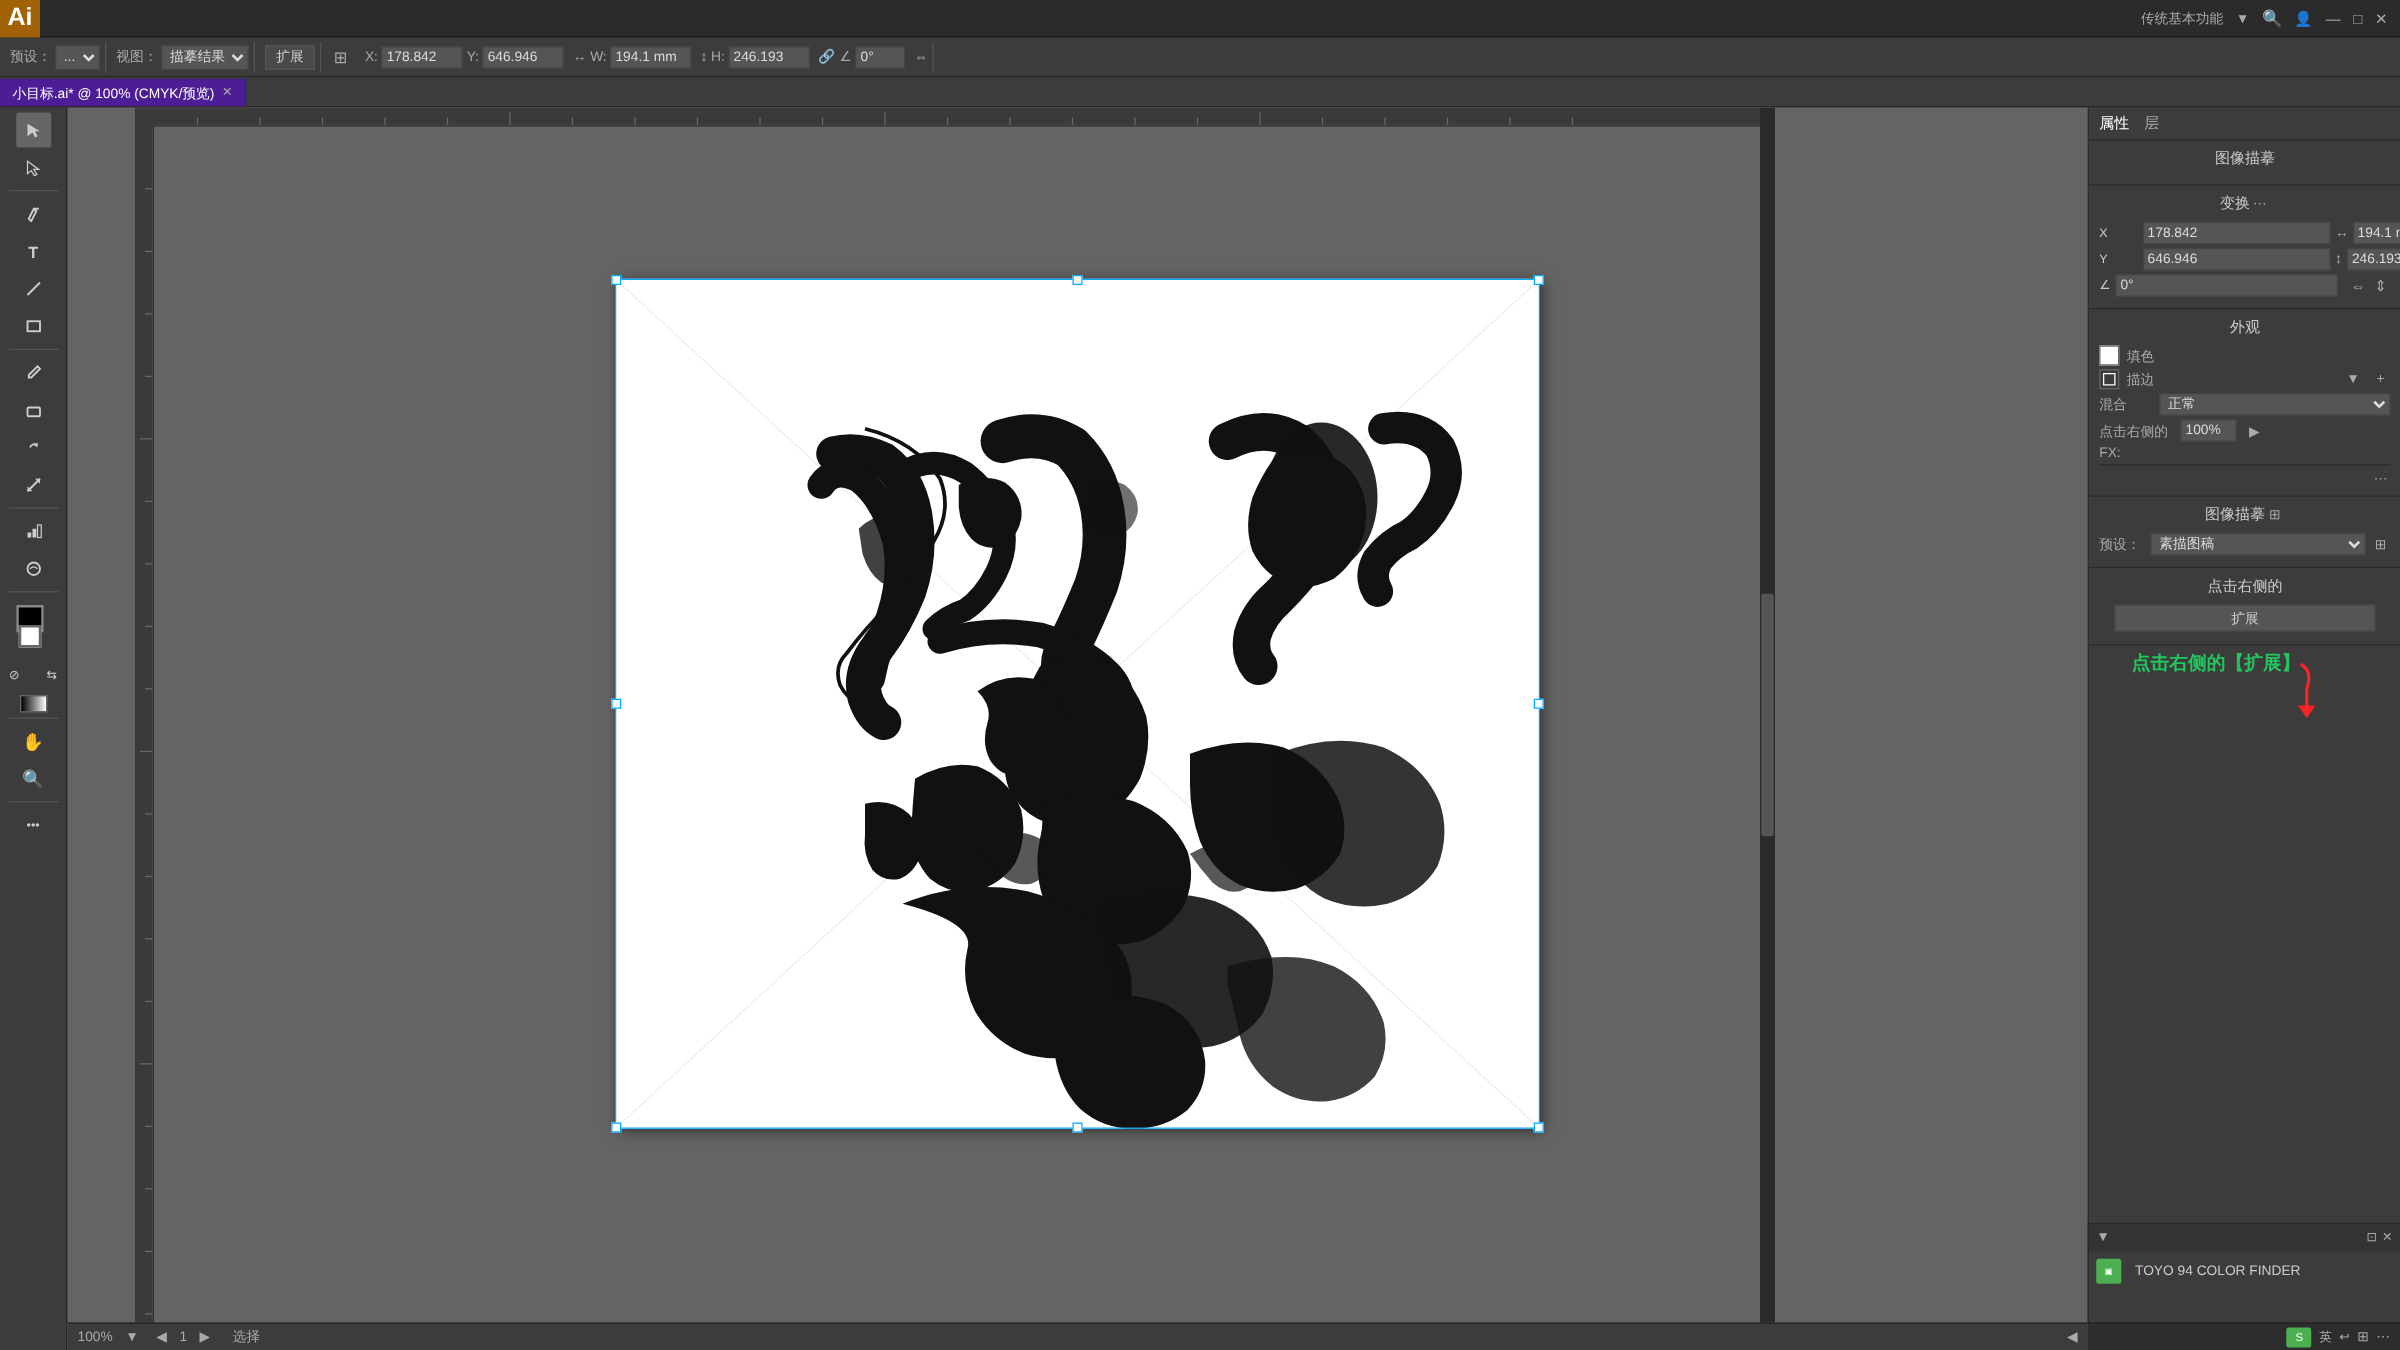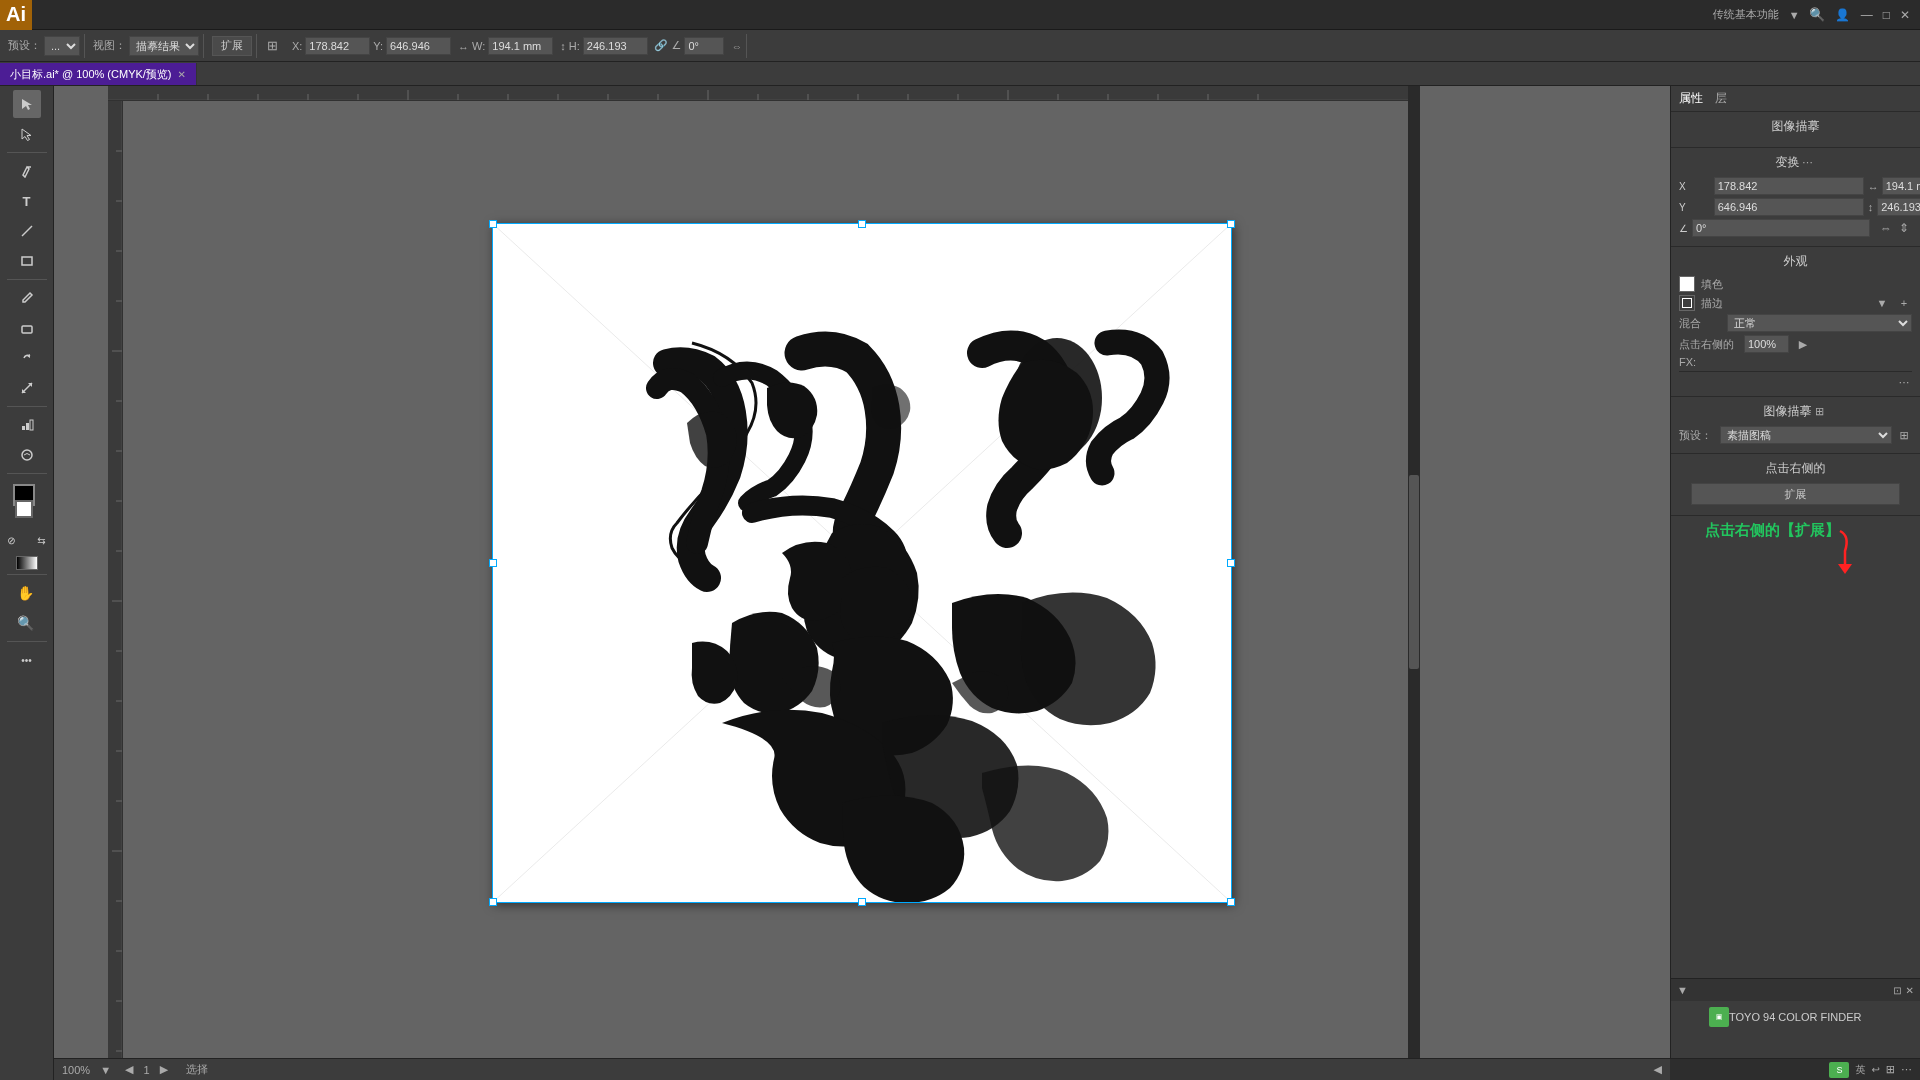--- a/index.html
+++ b/index.html
@@ -173,21 +173,21 @@
     .icon-btn-sm { width: 16px; height: 16px; background: none; border: none; color: #aaa; cursor: pointer; font-size: 11px; display: flex; align-items: center; justify-content: center; }
 
     
     #bottom-panel {
       position: absolute; bottom: 22px; right: 0; width: 250px; height: 80px;
       background: #3c3c3c; border-left: 1px solid #222; border-top: 1px solid #222;
     }
     .bottom-panel-header { height: 22px; background: #333; display: flex; align-items: center; padding: 0 6px; justify-content: space-between; }
     .bottom-panel-title { font-size: 11px; color: #aaa; }
     .bottom-panel-icons { display: flex; gap: 4px; }
-    .bottom-panel-content { padding: 6px; display: flex; align-items: center; gap: 0; margin-left: 32px; }
+    .bottom-panel-content { padding: 6px; display: flex; align-items: center; gap: 11px; }
     .toyo-icon { width: 20px; height: 20px; background: #4CAF50; border-radius: 2px; display: flex; align-items: center; justify-content: center; font-size: 8px; color: white; }
 
     
     #ruler-top { position: absolute; top: 0; left: 54px; right: 262px; height: 15px; background: #3a3a3a; border-bottom: 1px solid #222; }
     #ruler-left { position: absolute; top: 15px; left: 54px; width: 15px; bottom: 22px; background: #3a3a3a; border-right: 1px solid #222; }
   </style>
 </head>
 <body>
 
 <div id="menu-bar">

